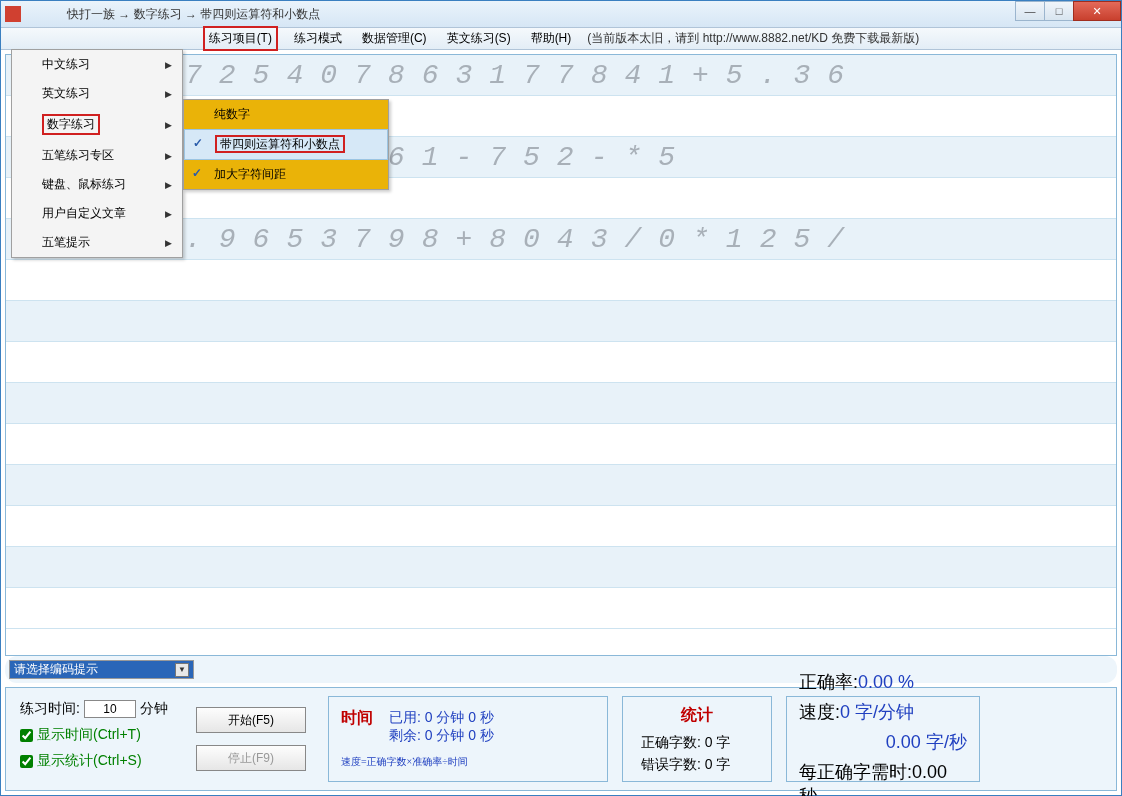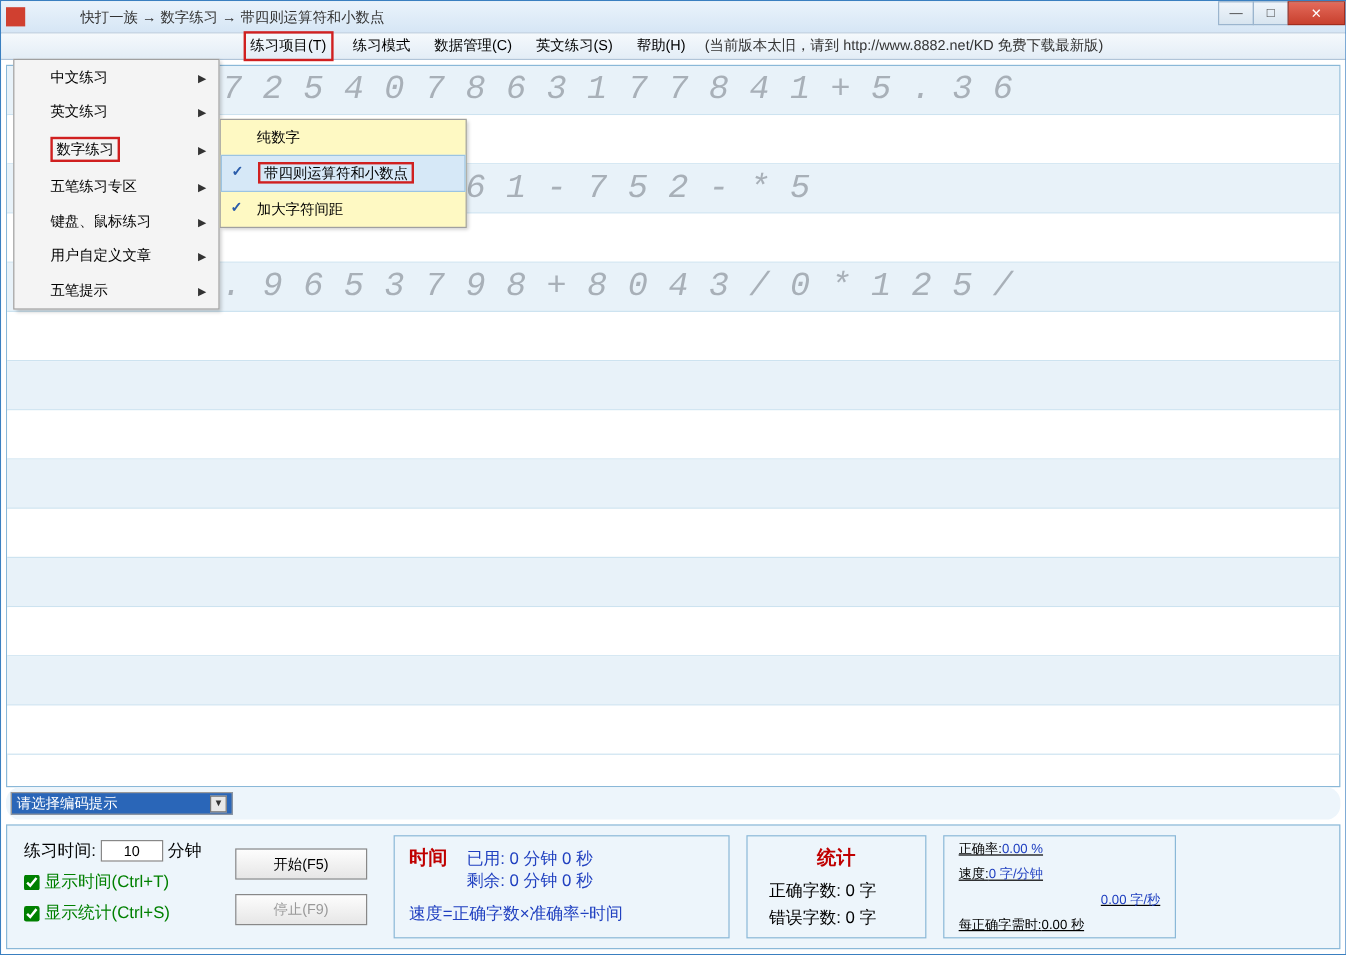--- a/index.html
+++ b/index.html
@@ -17,21 +17,21 @@
     .menubar { height: 22px; background: linear-gradient(#f5f9fc, #e3edf6); display: flex; align-items: center; padding: 0 6px; border-bottom: 1px solid #b0c4d8; gap: 12px; position: relative; z-index: 5; justify-content: center; }
     .menubar .menu-item { cursor: pointer; padding: 2px 4px; }
     .menu-highlight { border: 2px solid #d02020; padding: 0 2px; }
     .version-note { color: #333; }
     
     .dropdown { position: absolute; top: 49px; left: 11px; width: 172px; background: #f4f4f4; border: 1px solid #a0a0a0; box-shadow: 2px 2px 3px rgba(0,0,0,0.2); z-index: 10; }
     .dropdown-item { padding: 6px 10px 6px 30px; display: flex; justify-content: space-between; align-items: center; cursor: pointer; position: relative; }
     .dropdown-item .arrow { font-size: 9px; color: #333; }
     .dropdown-item.red-box .label-wrap { border: 2px solid #d02020; padding: 0 3px; }
     
-    .submenu { position: absolute; top: 99px; left: 183px; width: 206px; background: #fef9c3; border: 1px solid #a0a0a0; box-shadow: 2px 2px 3px rgba(0,0,0,0.2); z-index: 11; }
+    .submenu { position: absolute; top: 99px; left: 183px; width: 206px; background: #eab308; border: 1px solid #a0a0a0; box-shadow: 2px 2px 3px rgba(0,0,0,0.2); z-index: 11; }
     .submenu-item { padding: 6px 10px 6px 30px; cursor: pointer; position: relative; }
     .submenu-item.selected { background: #d6e8f7; border: 1px solid #9bc4e2; }
     .submenu-item .check { position: absolute; left: 8px; color: #2a5caa; font-weight: bold; }
     .submenu-item.red-box .label-wrap { border: 2px solid #d02020; padding: 0 3px; }
     
     .content { flex: 1; background: #fff; padding: 4px; display: flex; flex-direction: column; }
     .practice-area { border: 1px solid #8ab8d8; background: #fff; flex: 1; }
     .text-row { height: 41px; border-bottom: 1px solid #cde3f0; background: #e8f2f9; font-family: "Courier New", monospace; font-size: 28px; letter-spacing: 17px; color: #a8b0b8; font-style: italic; white-space: nowrap; overflow: hidden; padding-left: 10px; line-height: 41px; }
     .input-row { height: 41px; border-bottom: 1px solid #cde3f0; background: #fff; }
     .text-row:nth-child(5) ~ .text-row, .text-row:nth-child(5) ~ .input-row { }
@@ -48,27 +48,27 @@
     .chk-row input { accent-color: #008000; }
     
     .panel-buttons { display: flex; flex-direction: column; gap: 12px; justify-content: center; padding: 0 8px; }
     .btn { width: 110px; height: 26px; border: 1px solid #888; background: linear-gradient(#fdfdfd, #e6e6e6); cursor: pointer; font-size: 12px; }
     .btn.disabled { color: #999; }
     
     .panel-box { border: 1px solid #8ab8d8; padding: 6px 12px; display: flex; flex-direction: column; justify-content: center; gap: 4px; }
     .time-box { flex: 0 0 280px; }
     .time-label-red { color: #c00000; font-size: 16px; font-weight: bold; float: left; margin-right: 8px; line-height: 18px; }
     .time-line { color: #2040c0; font-size: 14px; }
-    .speed-formula { color: #2040c0; font-size: 14px; margin-top: 6px; }
+    .speed-formula { color: #2040c0; font-size: 10px; margin-top: 6px; font-family: Liberation Serif, serif; }
     
     .stats-box { flex: 0 0 150px; text-align: center; }
     .stats-title { color: #c00000; font-size: 16px; font-weight: bold; margin-bottom: 4px; }
     .stats-line { font-size: 14px; text-align: left; padding-left: 6px; }
     
-    .rate-box { flex: 0 0 194px; font-size: 11px; text-decoration: underline; }
+    .rate-box { flex: 0 0 194px; font-size: 18px; }
     .rate-line { padding: 1px 0; }
     .rate-line .val-blue { color: #2040c0; }
     .rate-line .align-r { text-align: right; display: block; }
     
   </style>
 </head>
 <body>
 
 <div class="window">
 

